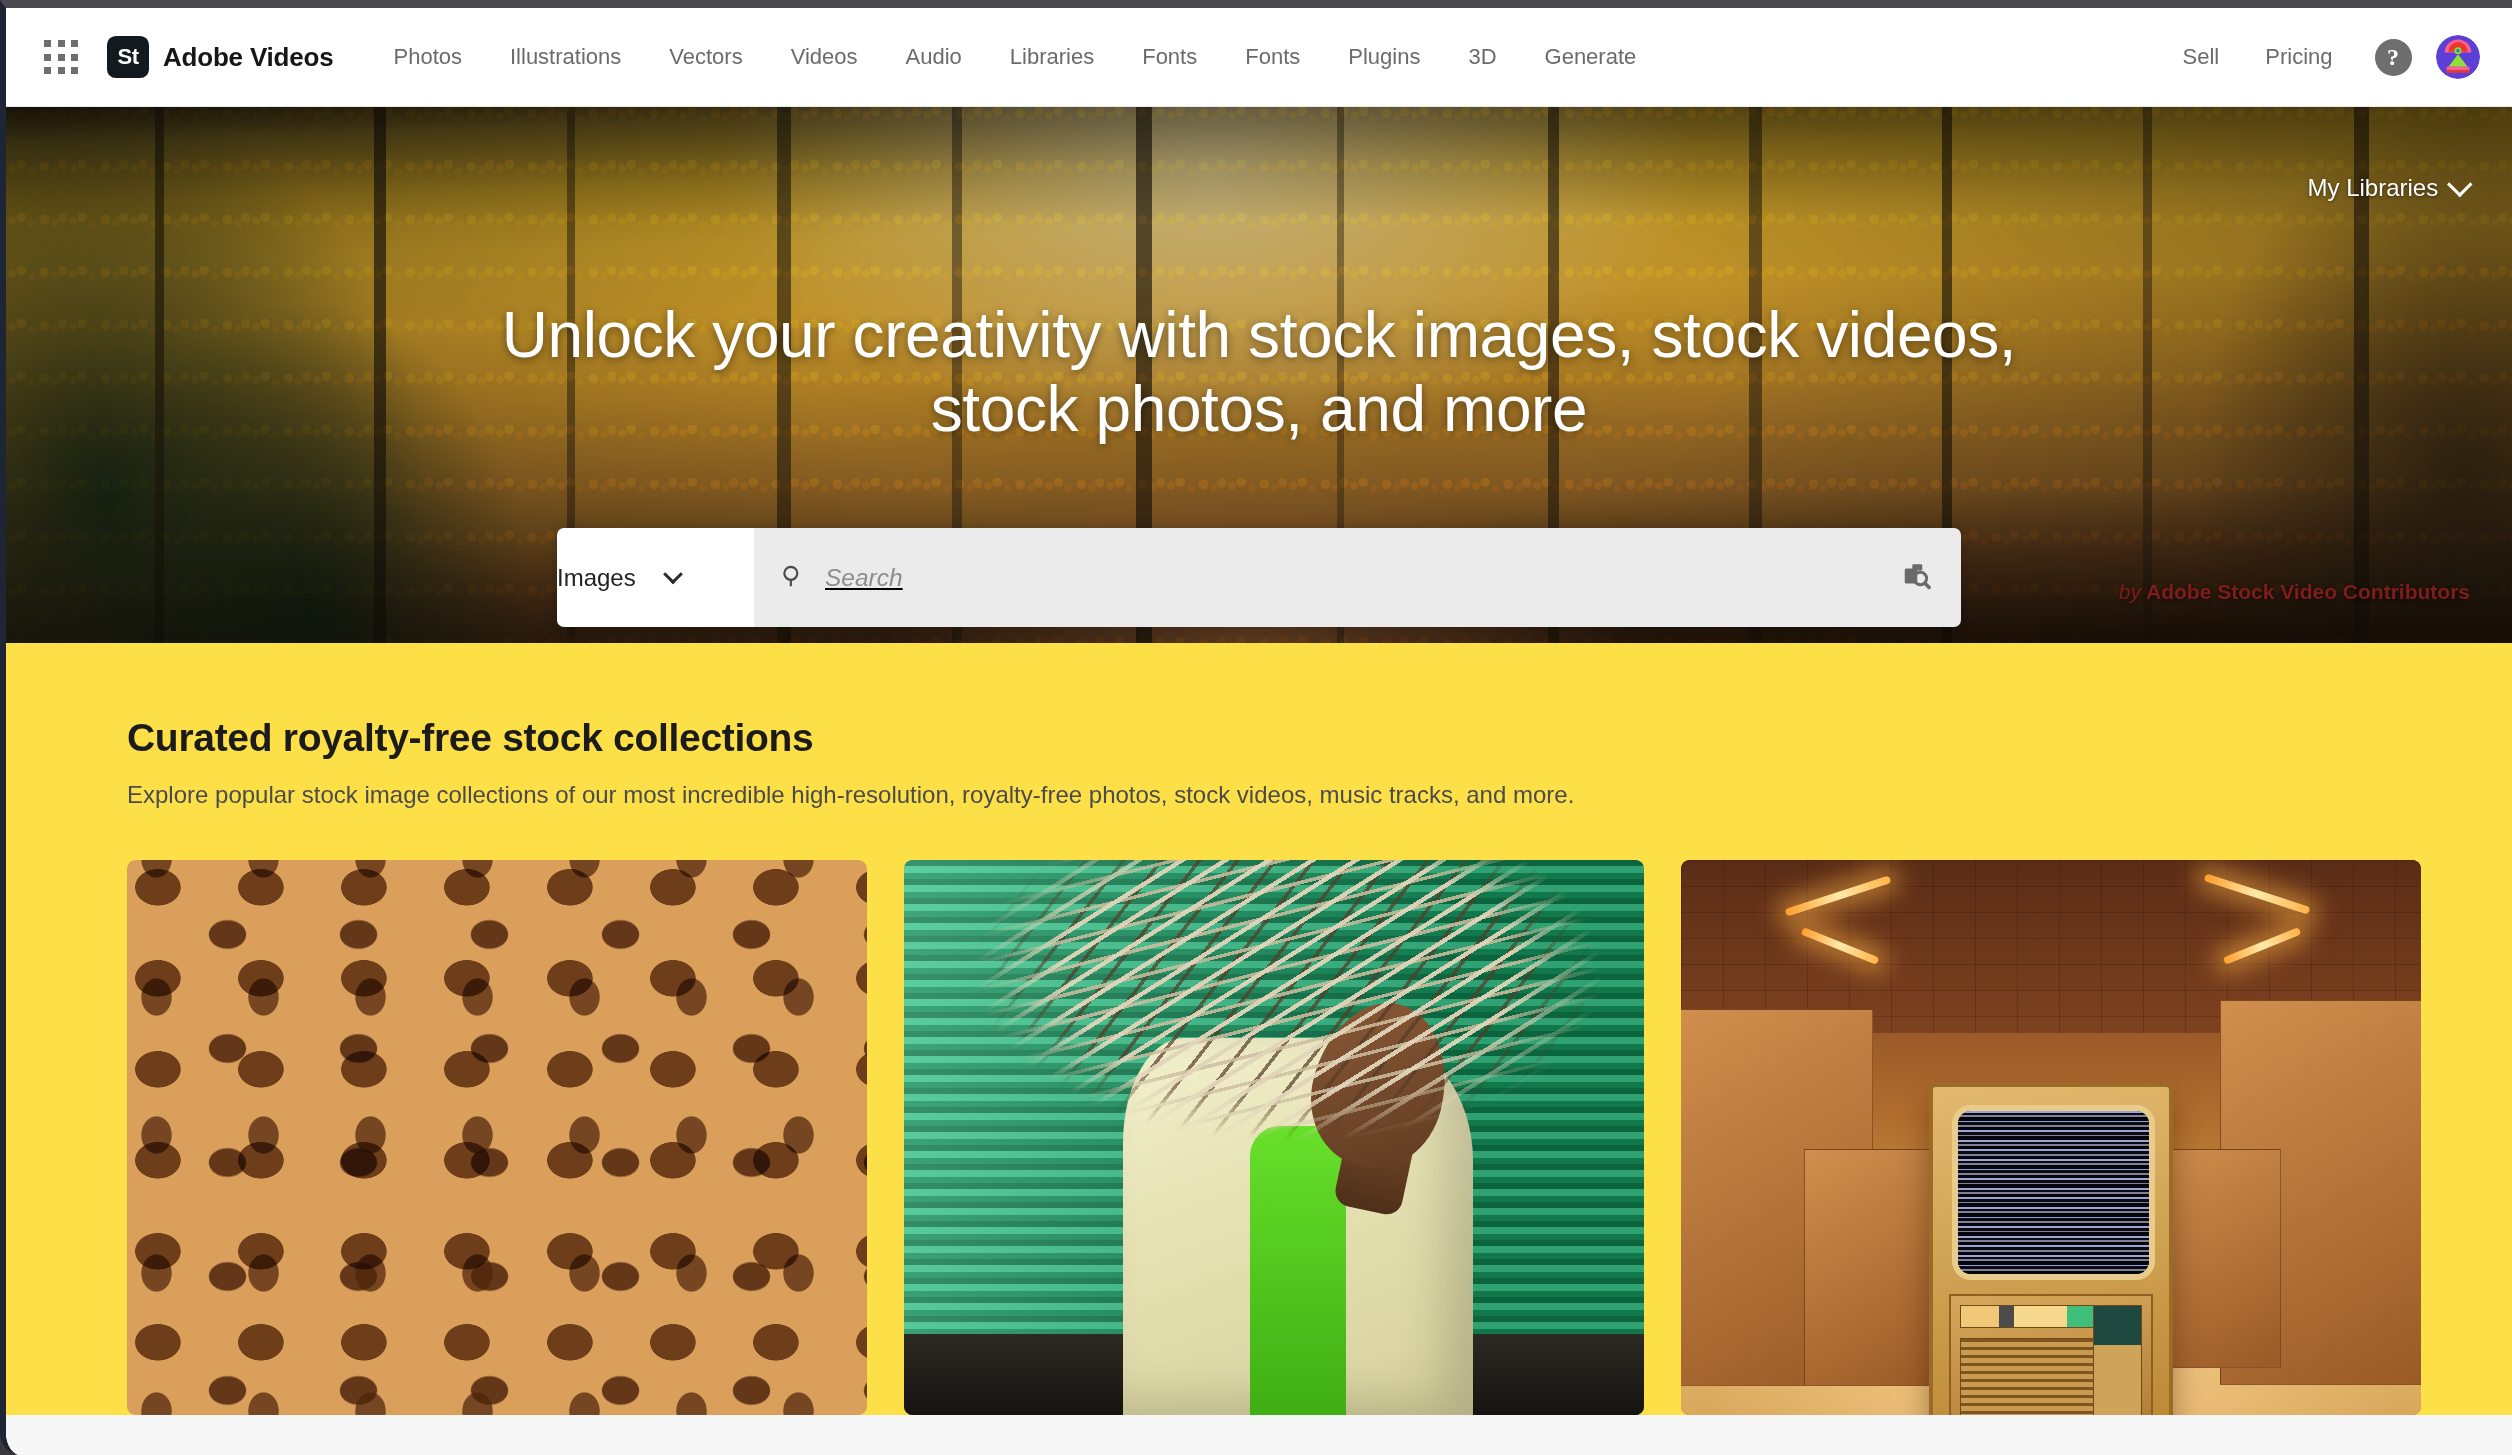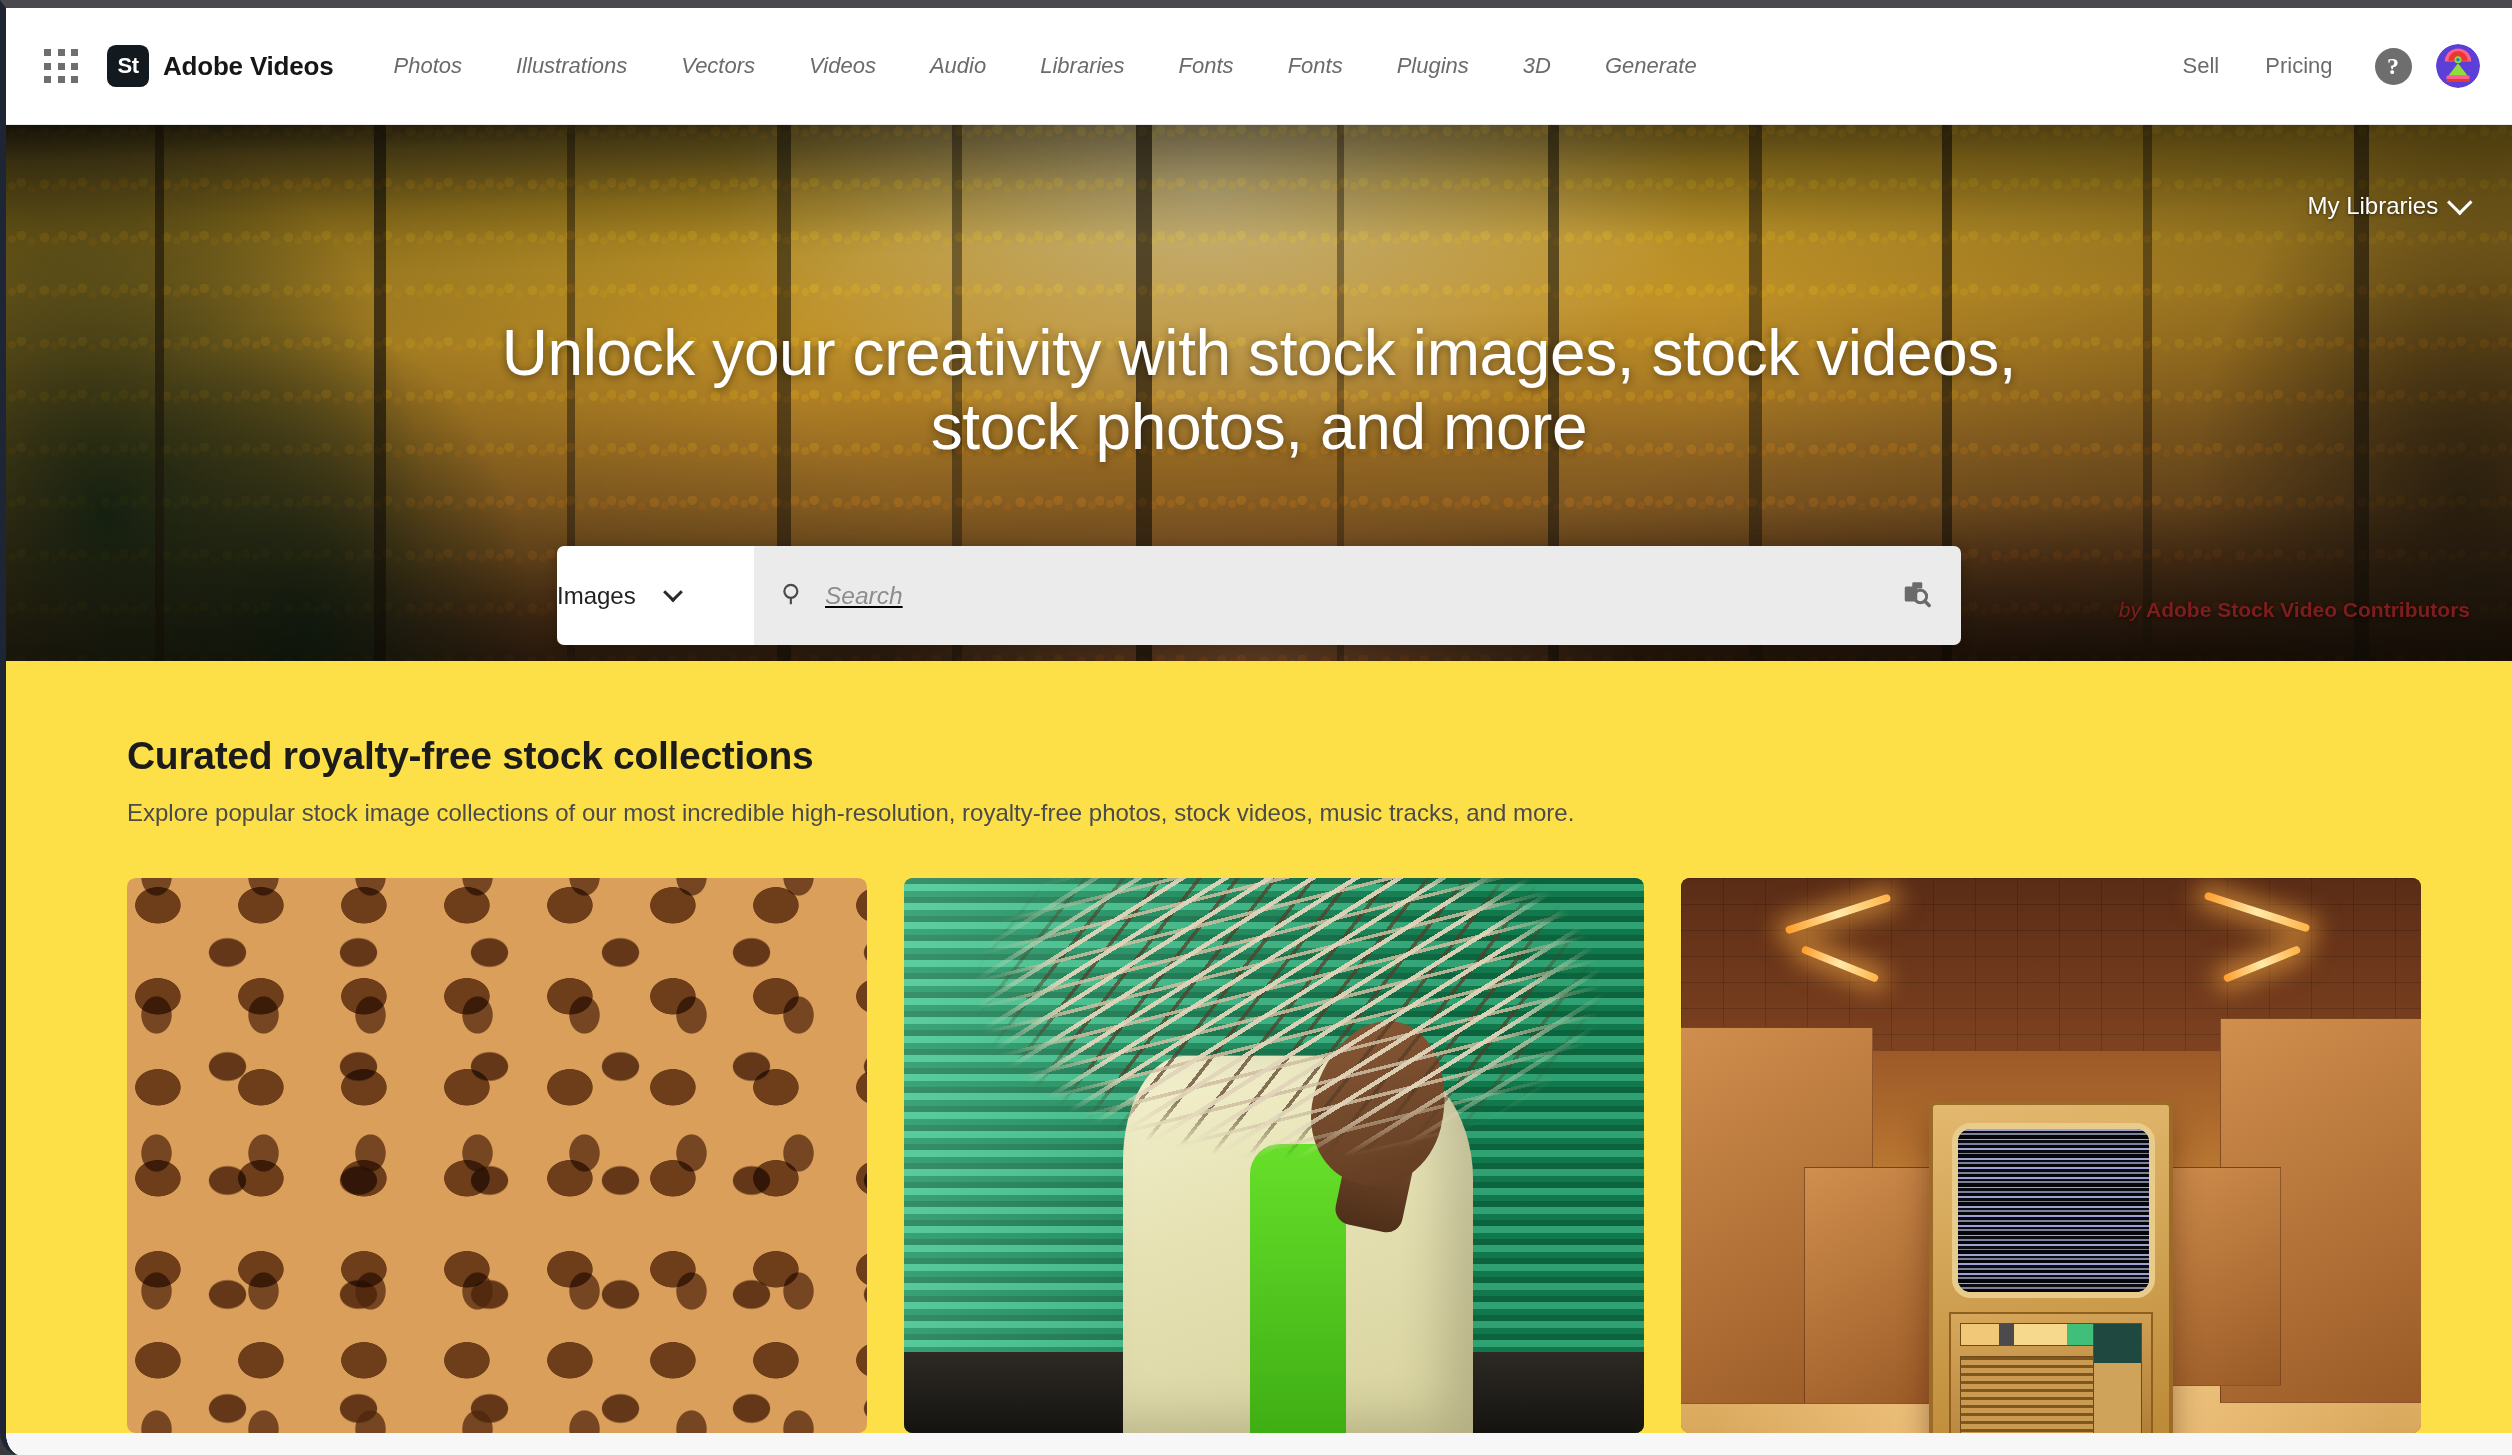--- a/index.html
+++ b/index.html
@@ -30,21 +30,21 @@
     position: relative;
     width: 2506px;
     height: 1448px;
     background: #f7f7f7;
     overflow: hidden;
   }
 
   
   #topnav {
     position: relative;
-    height: 117px;
+    height: 99px;
     background: #ffffff;
     display: flex;
     align-items: center;
     padding: 0 32px 0 35px;
     border-bottom: 0.9px solid #eaeaea;
     z-index: 10;
   }
 
   .app-grid {
     width: 40px; height: 40px;
@@ -83,22 +83,21 @@
     font-size: 26px;
     font-weight: bold;
     color: #161616;
     letter-spacing: -0.2px;
     white-space: nowrap;
   }
 
   #nav-links {
     display: flex;
     align-items: flex-start;
-    gap: 12px;
-    font-style: italic;
+    gap: 6px;
   }
   .nav-link {
     font-size: 22px;
     color: #6b6b6b;
     padding: 8.8px 21px;
     white-space: nowrap;
     cursor: pointer;
     text-decoration: none;
   }
 

